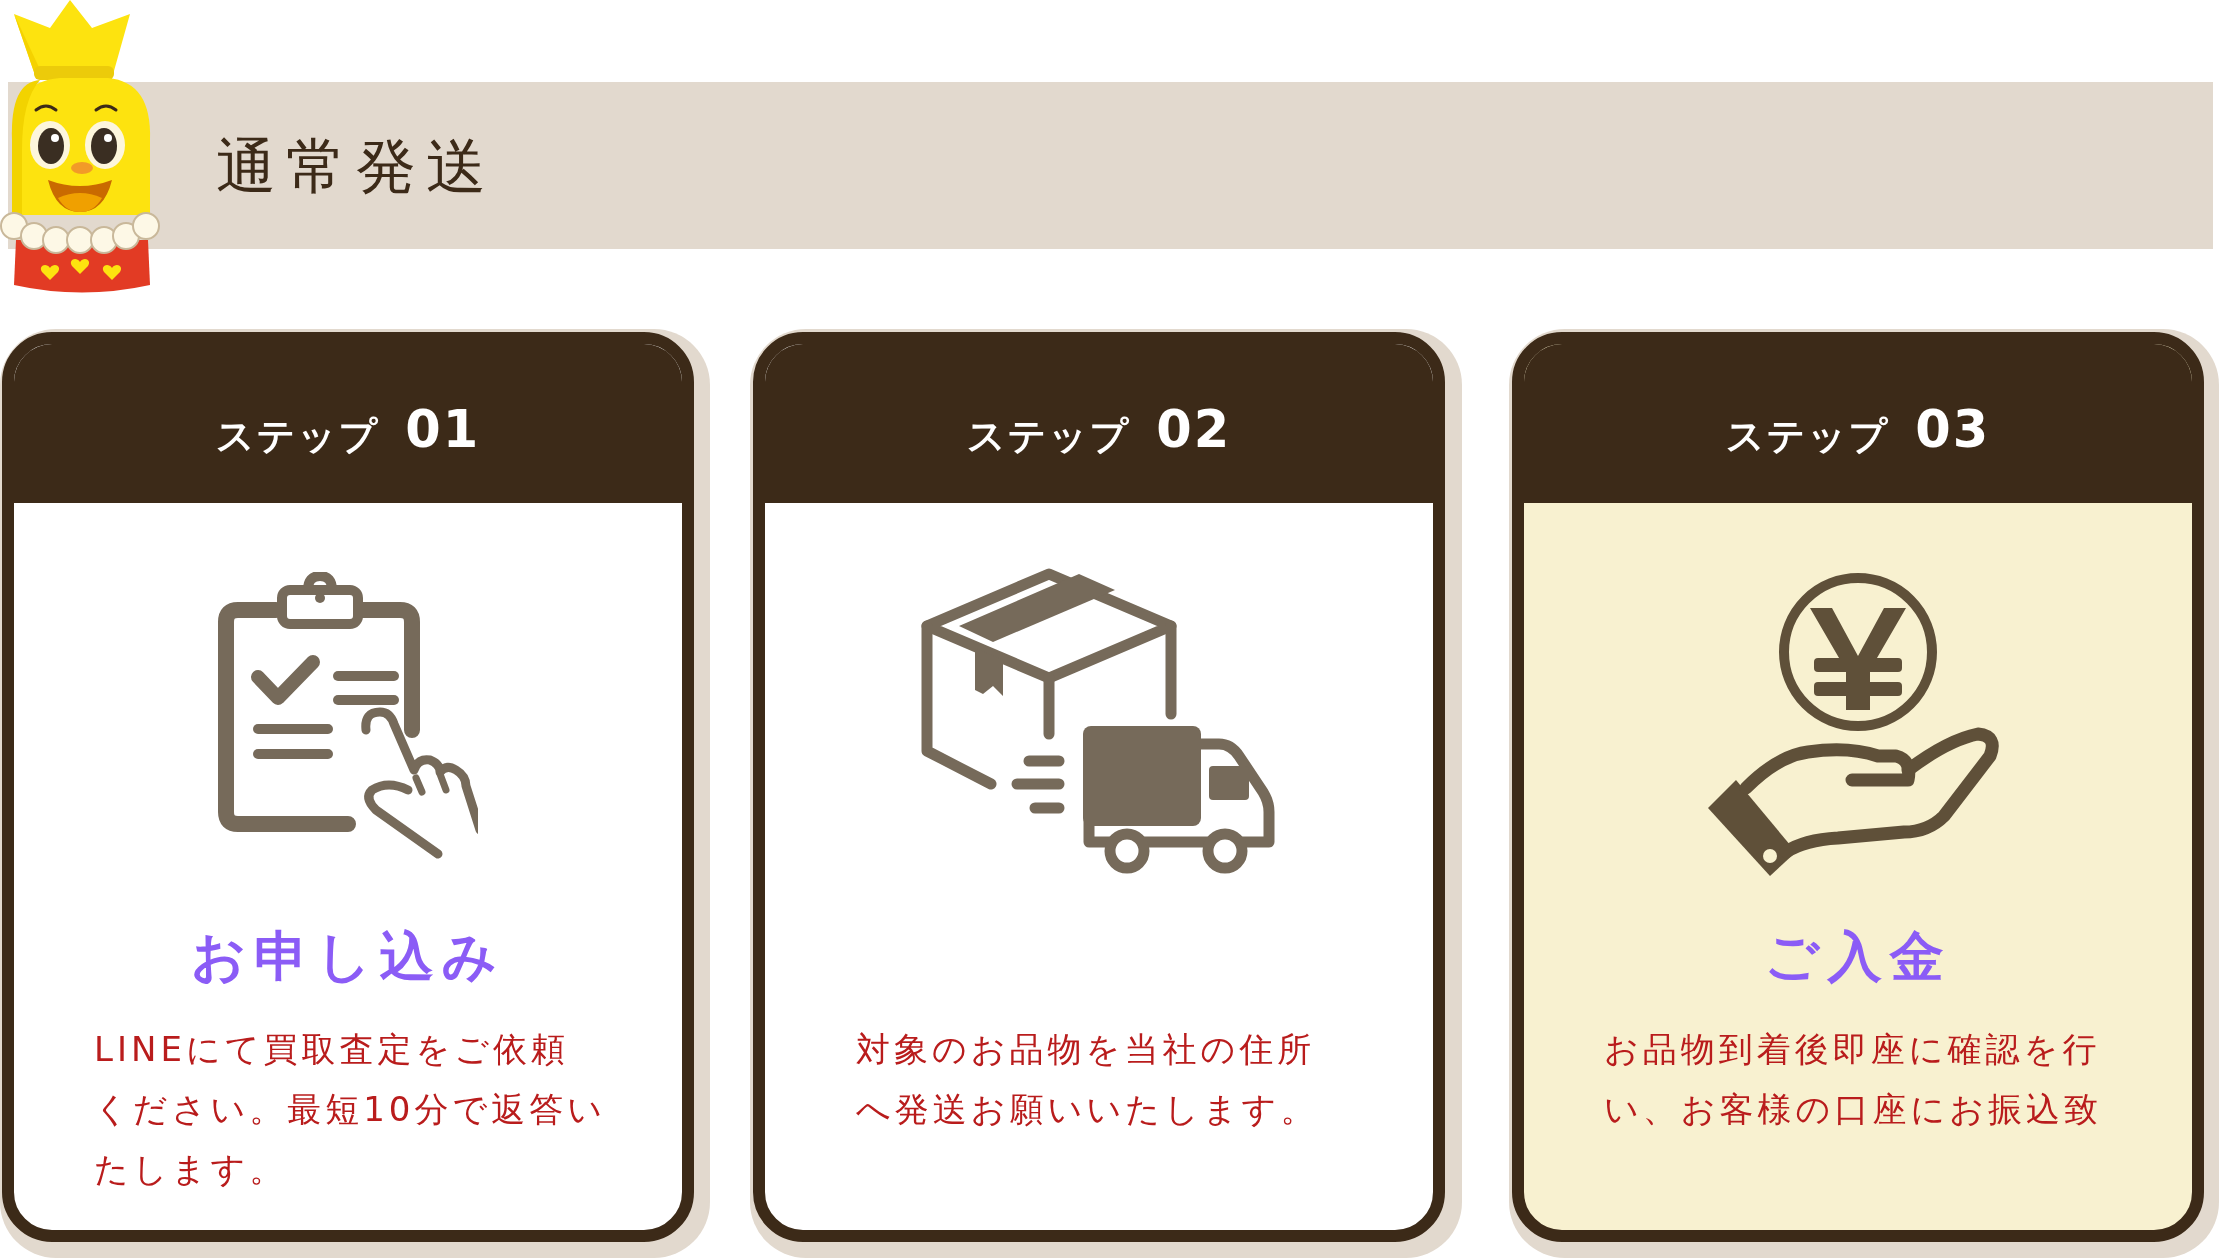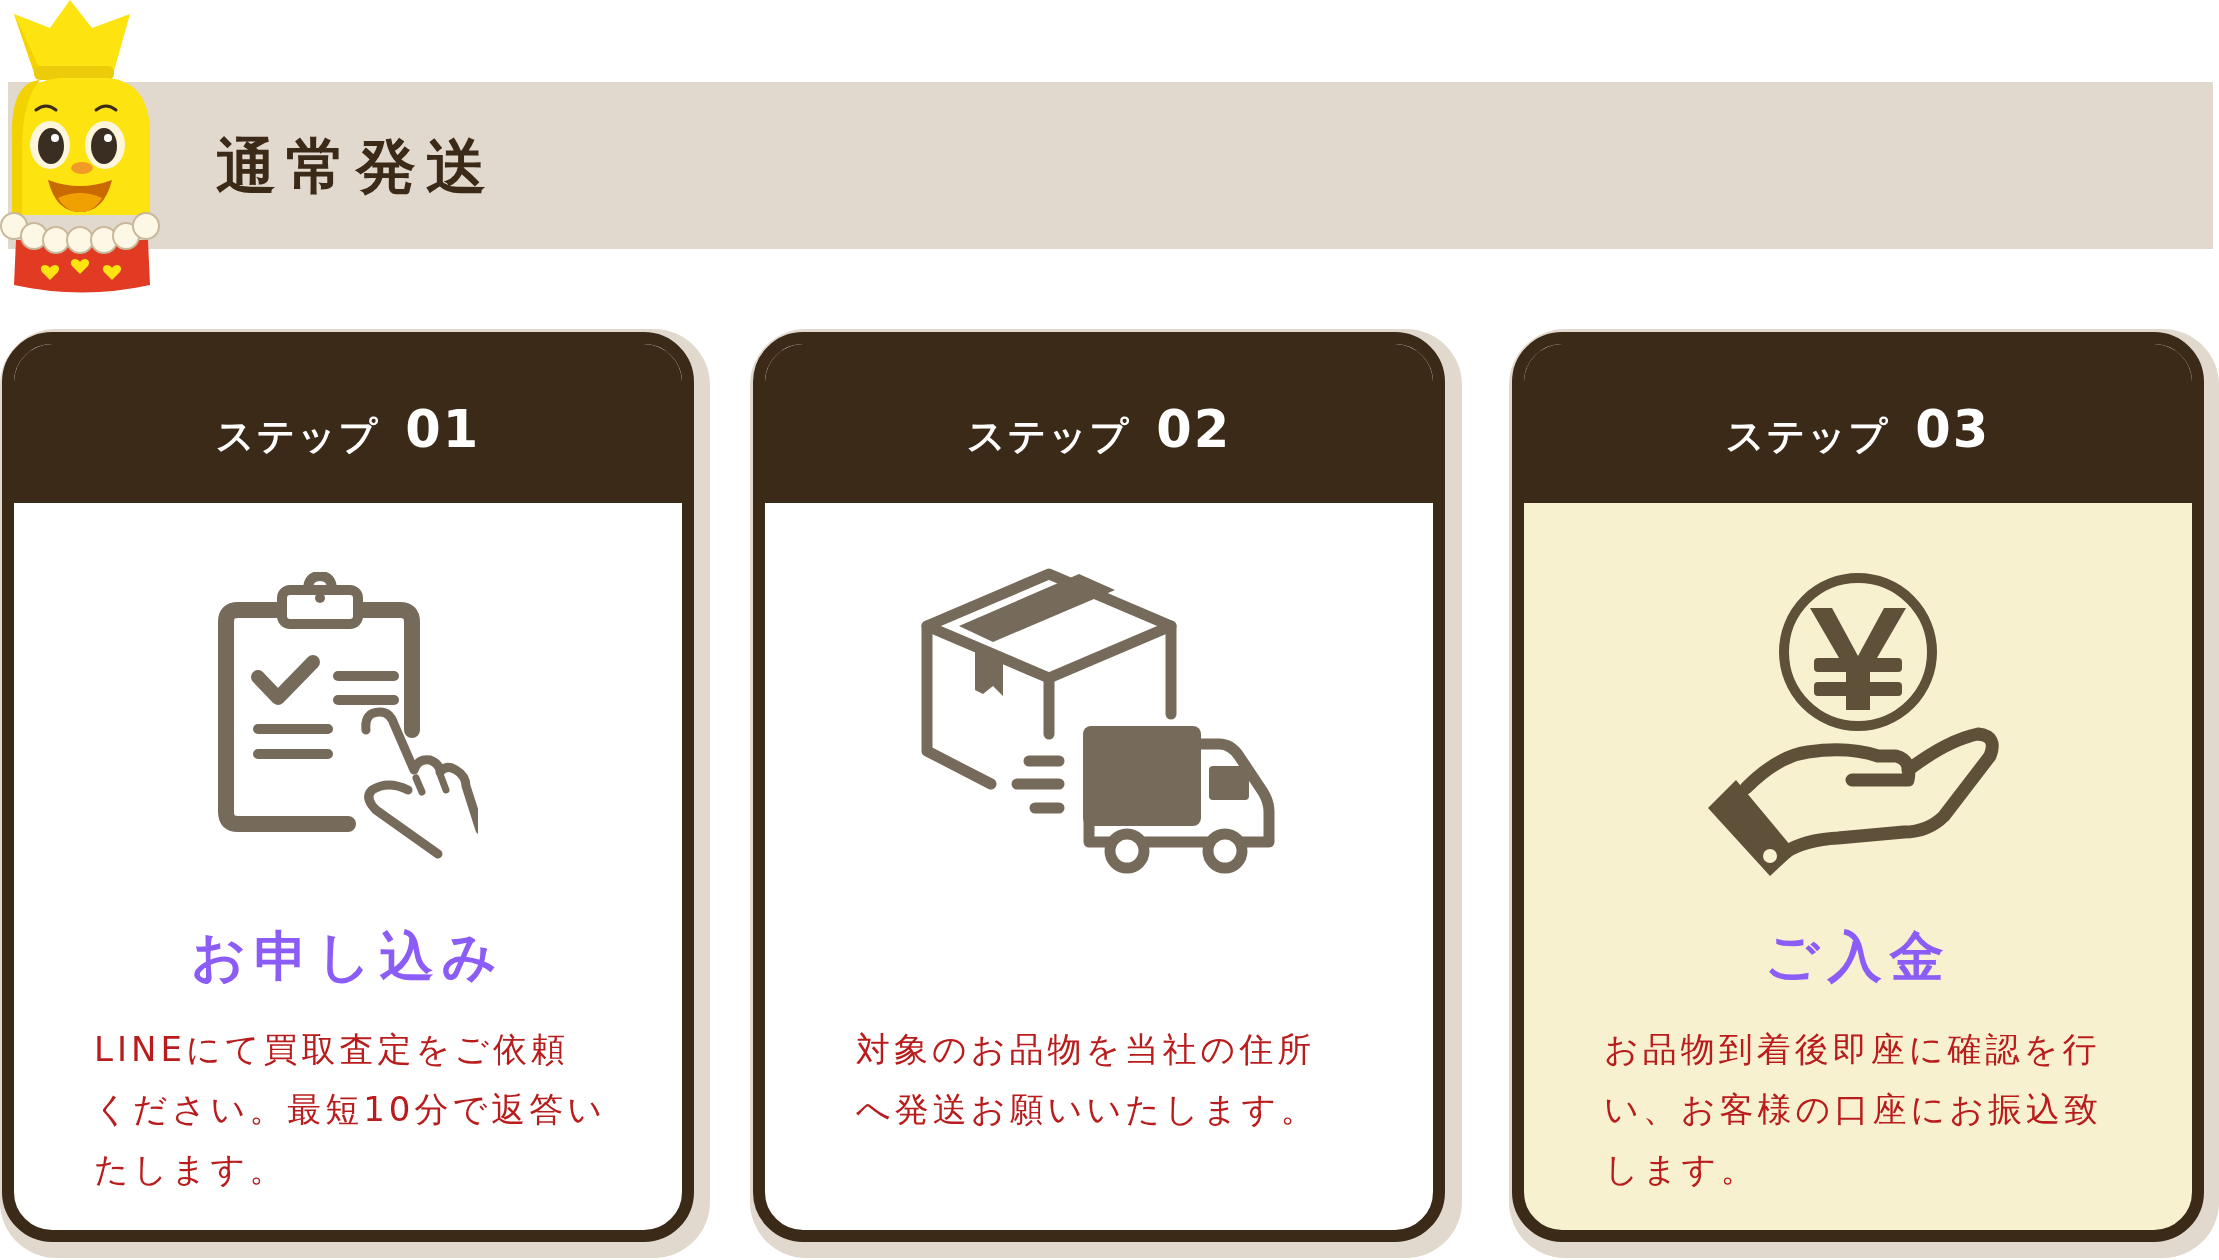--- a/index.html
+++ b/index.html
@@ -5,21 +5,21 @@
   * { box-sizing: border-box; margin: 0; padding: 0; }
   html, body { width: 2219px; height: 1260px; background: #ffffff; overflow: hidden; }
   body { position: relative; font-family: "DejaVu Sans", "Liberation Sans", sans-serif; color: #3c2a18; }
 
   .banner {
     position: absolute; left: 8px; top: 82px; width: 2205px; height: 167px;
     background: #e2d9ce;
   }
   .banner-title {
     position: absolute; left: 216px; top: 126px;
-    font-size: 60px; font-weight: bold; letter-spacing: 10px; color: #3c2a18;
+    font-size: 60px; font-weight: normal; letter-spacing: 10px; color: #3c2a18;
     line-height: 80px; white-space: nowrap;
   }
 
   .mascot { position: absolute; left: 0; top: 0; width: 170px; height: 295px; }
 
   .card-shadow {
     position: absolute; background: #e2d9ce; border-radius: 56px;
   }
   .card {
     position: absolute; top: 332px; width: 692px; height: 910px;
@@ -178,15 +178,14 @@
       <polygon points="0,238 28,210 88,282 62,306"></polygon>
     </g>
     <circle cx="62" cy="286" r="7" fill="#f8f1d0"></circle>
     <path d="M38,218 Q70,186 100,182 Q140,176 170,186 L188,186 Q204,190 200,210 L144,210" fill="none" stroke="#5f5039" stroke-width="13" stroke-linecap="round" stroke-linejoin="round"></path>
     <path d="M200,200 Q240,170 270,164 Q290,166 282,186 L236,246 Q220,262 196,262 L130,268 Q96,270 78,282" fill="none" stroke="#5f5039" stroke-width="13" stroke-linecap="round" stroke-linejoin="round"></path>
   </svg>
   <div class="card-title">ご入金</div>
   <div class="card-body">
     <div>お品物到着後即座に確認を行</div>
     <div>い、お客様の口座にお振込致</div>
-    <div>します。</div>
   </div>
 </div>
 
 </body></html>

